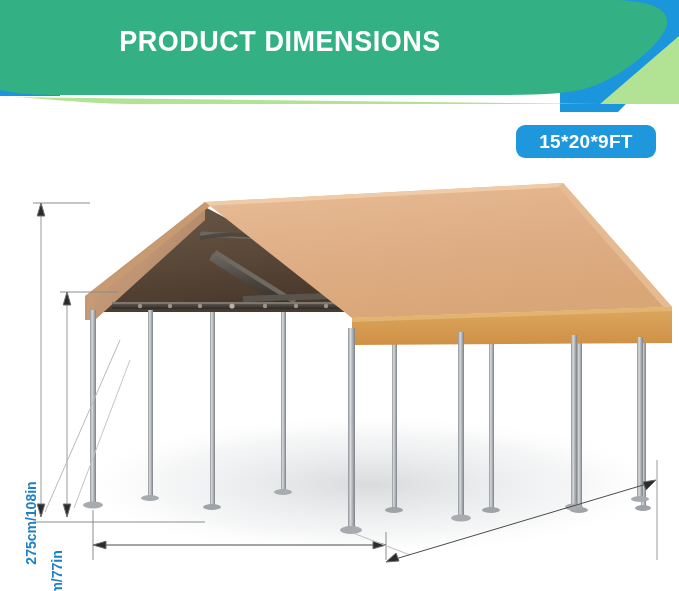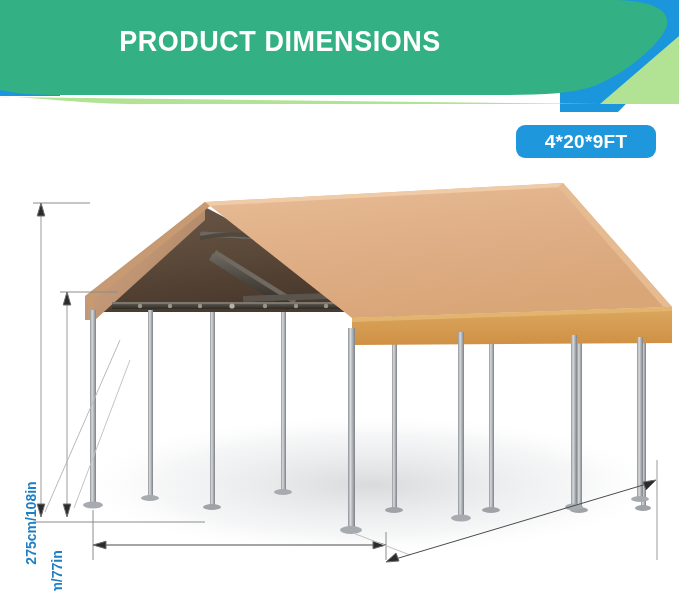--- a/index.html
+++ b/index.html
@@ -123,21 +123,21 @@
                C 660,0 679,14 660,38
                C 648,54 620,76 594,86
                C 572,94 540,95 500,95
                L 60,95
                C 30,95 14,93 0,90
                Z" fill="#33b185"></path>
     </svg>
     <div id="header-title">PRODUCT DIMENSIONS</div>
   </div>
 
-  <div id="size-badge">4*20*9FT</div>
+  <div id="size-badge">15*20*9FT</div>
 
   <div id="illustration">
     <svg width="679" height="431" viewBox="0 0 679 431" xmlns="http://www.w3.org/2000/svg">
       <defs>
         <linearGradient id="roofMainGrad" x1="0" y1="0" x2="0.4" y2="1">
           <stop offset="0%" stop-color="#e8bd96"></stop>
           <stop offset="55%" stop-color="#dfae86"></stop>
           <stop offset="100%" stop-color="#d9a678"></stop>
         </linearGradient>
         <linearGradient id="gableGrad" x1="0" y1="0" x2="1" y2="0.6">

